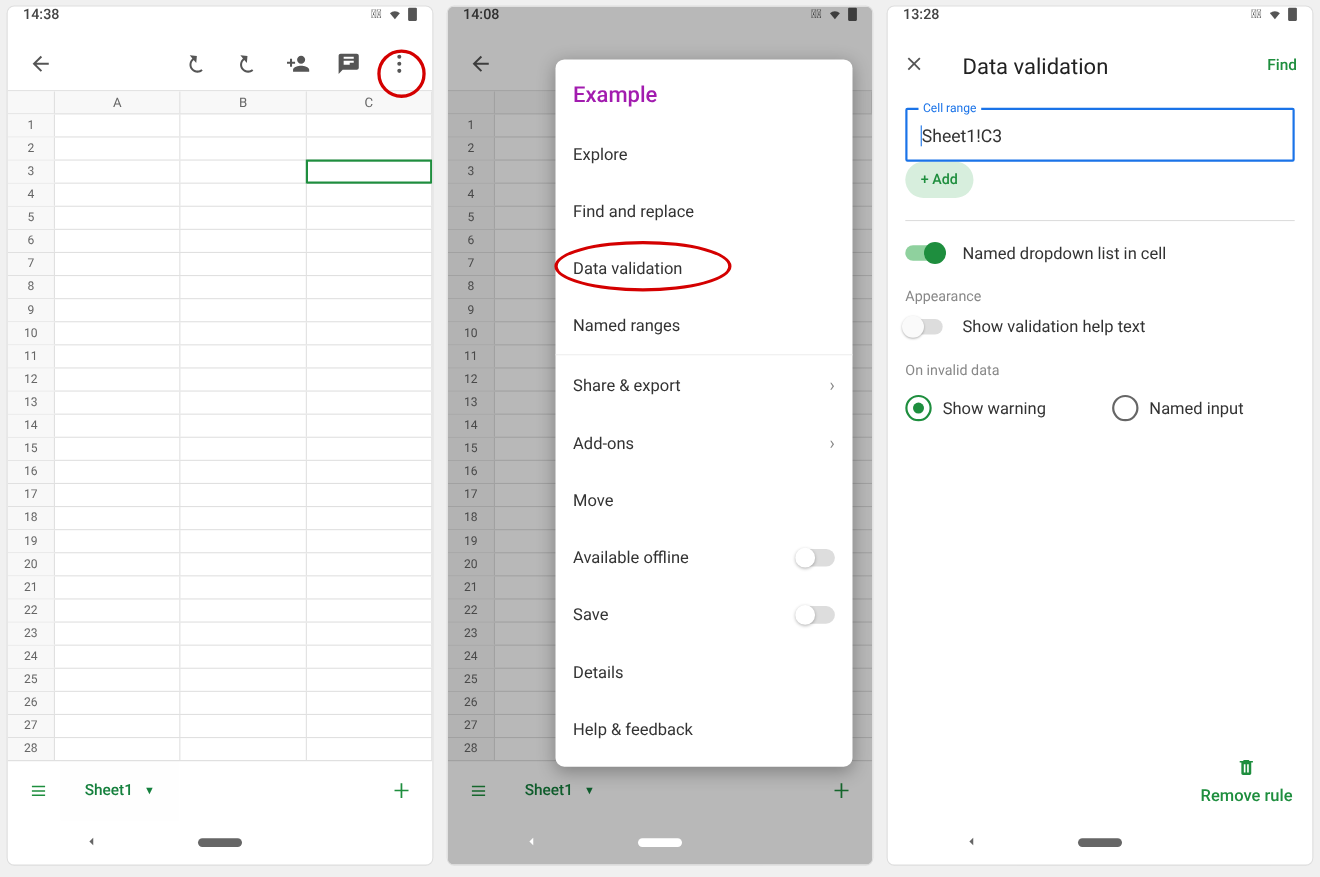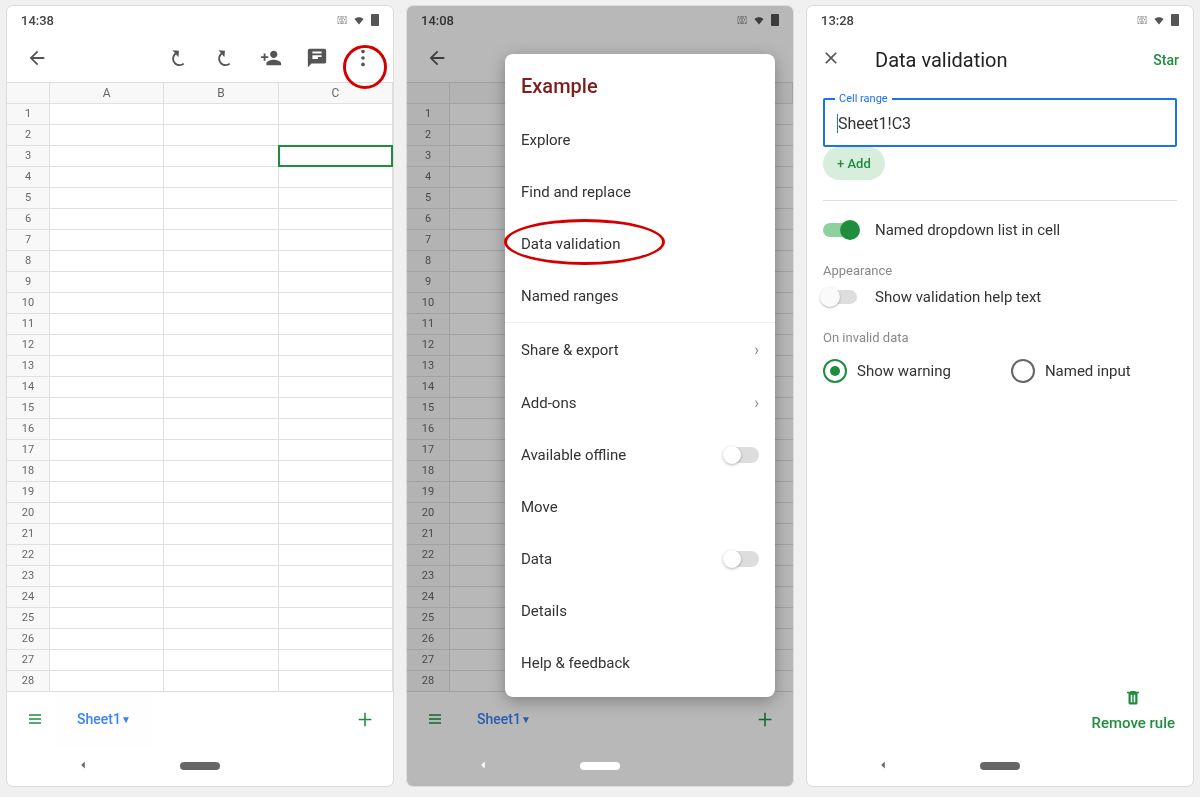--- a/index.html
+++ b/index.html
@@ -1,19 +1,19 @@
 <!DOCTYPE html>
 <html><head>
 <meta charset="utf-8">
 <style>
   html,body{margin:0;padding:0;background:#f0f0f0;font-family:Roboto,Arial,sans-serif;}
   .stage{display:flex;gap:14px;padding:6px;justify-content:center;}
   .phone{width:386px;height:780px;background:#fff;border-radius:6px;position:relative;overflow:hidden;box-shadow:0 0 0 1px #ddd;display:flex;flex-direction:column;}
   
-  .statusbar{height:28px;display:flex;align-items:center;justify-content:space-between;padding:0 14px;font-size:13px;color:#444;font-weight:500;}
+  .statusbar{height:28px;display:flex;align-items:flex-start;justify-content:space-between;padding:0 14px;font-size:13px;color:#444;font-weight:500;}
   .statusbar .right{display:flex;gap:6px;align-items:center;}
   .statusbar .right span{display:inline-block;}
   .wifi{width:12px;height:12px;}
   .batt{width:8px;height:12px;background:#555;border-radius:1px;}
   .vibr{font-size:11px;}
   
   .toolbar{height:48px;display:flex;align-items:center;justify-content:space-between;padding:0 10px;}
   .toolbar .left,.toolbar .right{display:flex;align-items:center;gap:6px;}
   .iconbtn{width:40px;height:40px;display:flex;align-items:center;justify-content:center;color:#555;border-radius:50%;}
   .iconbtn svg{width:22px;height:22px;fill:#555;}
@@ -23,35 +23,35 @@
   .corner{width:42px;border-right:1px solid #e0e0e0;}
   .colh{flex:1;text-align:center;font-size:12px;color:#666;line-height:20px;border-right:1px solid #e0e0e0;}
   .rows{}
   .row{display:flex;height:20px;border-bottom:1px solid #e0e0e0;}
   .rowh{width:42px;text-align:center;font-size:11px;color:#666;line-height:20px;border-right:1px solid #e0e0e0;background:#f8f8f8;}
   .cell{flex:1;border-right:1px solid #e0e0e0;position:relative;}
   .cell.sel::after{content:"";position:absolute;inset:-1px;border:2px solid #1e8e3e;}
   
   .sheettabs{height:54px;display:flex;align-items:center;padding:0 8px;}
   .burger{width:40px;display:flex;align-items:center;justify-content:center;}
-  .tab{display:flex;align-items:center;gap:0;padding:0 22px;color:#3b82f6;font-weight:500;font-size:14px;height:100%;}
+  .tab{display:flex;align-items:center;gap:10px;padding:0 22px;color:#15803d;font-weight:500;font-size:14px;height:100%;}
   .tab.active{background:#fefefe;}
   .tab .dd{font-size:10px;}
   .spacer{flex:1;}
   .plus{width:40px;display:flex;align-items:center;justify-content:center;color:#1e8e3e;font-size:26px;font-weight:300;}
   
   .navbar{height:40px;display:flex;align-items:center;justify-content:center;gap:90px;}
   .navback svg{width:14px;height:14px;fill:#666;}
   .navpill{width:40px;height:8px;border-radius:4px;background:#666;}
   .navfill{width:14px;}
   
   .dim::before{content:"";position:absolute;inset:0;background:rgba(0,0,0,0.28);z-index:3;}
   
   .popup{position:absolute;z-index:5;top:48px;left:98px;width:270px;background:#fff;border-radius:8px;box-shadow:0 4px 16px rgba(0,0,0,0.3);padding:8px 0;}
-  .popup h3{margin:0;padding:12px 16px 16px;font-size:20px;font-weight:500;color:#7f1d1d;}
+  .popup h3{margin:0;padding:12px 16px 16px;font-size:20px;font-weight:500;color:#a21caf;}
   .mitem{padding:17px 16px;font-size:15px;color:#333;display:flex;align-items:center;justify-content:space-between;position:relative;}
   .mitem.sep{border-top:1px solid #eee;}
   .mitem .chev{color:#888;font-size:16px;}
   .mtoggle{width:34px;height:16px;background:#ddd;border-radius:10px;position:relative;}
   .mtoggle::after{content:"";width:18px;height:18px;background:#fff;border-radius:50%;position:absolute;top:-1px;left:-2px;box-shadow:0 1px 3px rgba(0,0,0,.3);}
   
   .redcircle{position:absolute;border:3px solid #d40000;border-radius:50%;z-index:6;}
   .redellipse{position:absolute;border:3px solid #d40000;border-radius:50%;z-index:6;}
   
   .dvhead{height:52px;display:flex;align-items:center;padding:0 14px;justify-content:space-between;}
@@ -527,28 +527,28 @@
           </div>
           <div class="mitem sep">
             <span>Share &amp; export</span>
             <span class="chev">›</span>
           </div>
           <div class="mitem">
             <span>Add-ons</span>
             <span class="chev">›</span>
           </div>
           <div class="mitem">
+            <span>Move</span>
+          </div>
+          <div class="mitem">
             <span>Available offline</span>
             <span class="mtoggle"></span>
           </div>
           <div class="mitem">
-            <span>Move</span>
-          </div>
-          <div class="mitem">
-            <span>Data</span>
+            <span>Save</span>
             <span class="mtoggle"></span>
           </div>
           <div class="mitem">
             <span>Details</span>
           </div>
           <div class="mitem">
             <span>Help &amp; feedback</span>
           </div>
         </div>
   </div>
@@ -566,21 +566,21 @@
       <span class="batt"></span>
     </div>
   </div>
   <div class="dvhead">
     <div style="display:flex;align-items:center;gap:18px;">
       <span class="close"><svg viewBox="0 0 24 24">
               <path d="M19 6.4L17.6 5 12 10.6 6.4 5 5 6.4 10.6 12 5 17.6 6.4 19 12 13.4 17.6 19 19 17.6 13.4 12z"></path>
             </svg></span>
       <span class="ttl">Data validation</span>
     </div>
-    <span class="save">Star</span>
+    <span class="save">Find</span>
   </div>
   <div class="form">
     <div class="field">
       <span class="lbl">Cell range</span>
       <span class="val">Sheet1!C3</span>
     </div>
     <span class="pill">+ Add</span>
     <div class="divider"></div>
     <div class="togglerow">
       <span class="toggle on"></span>

